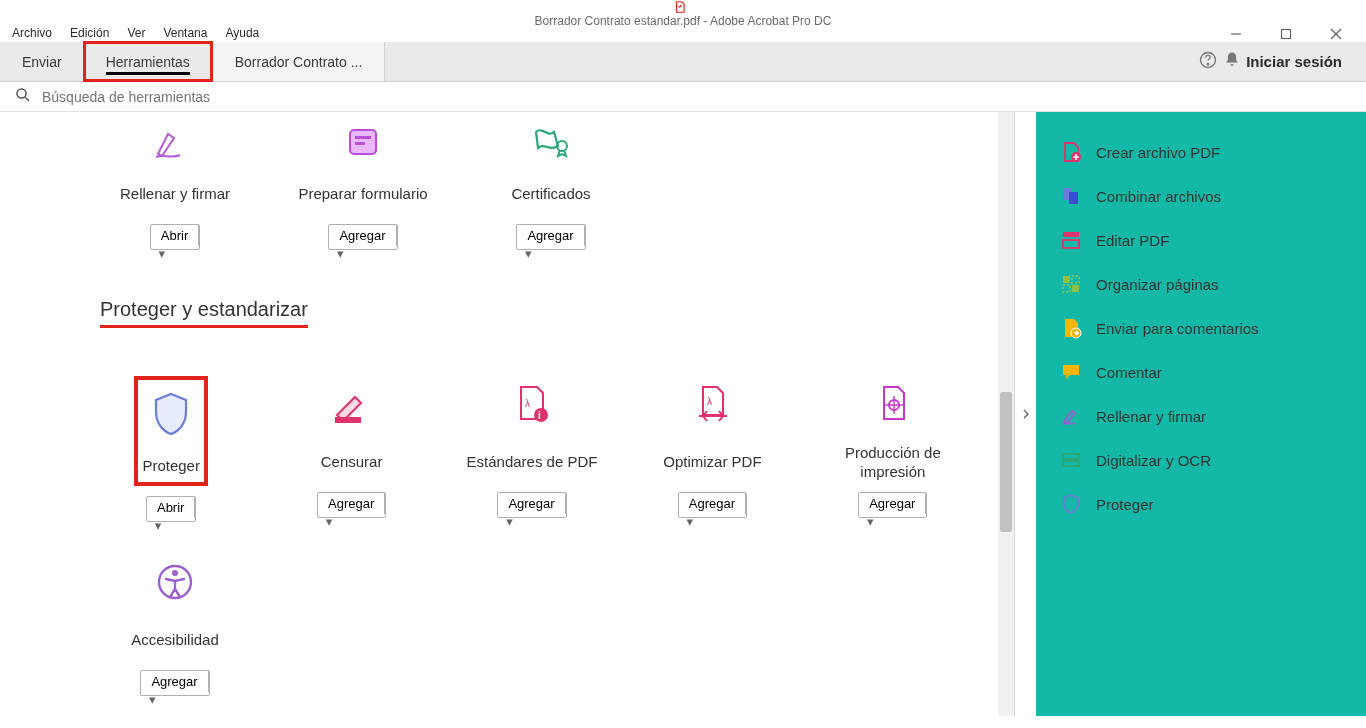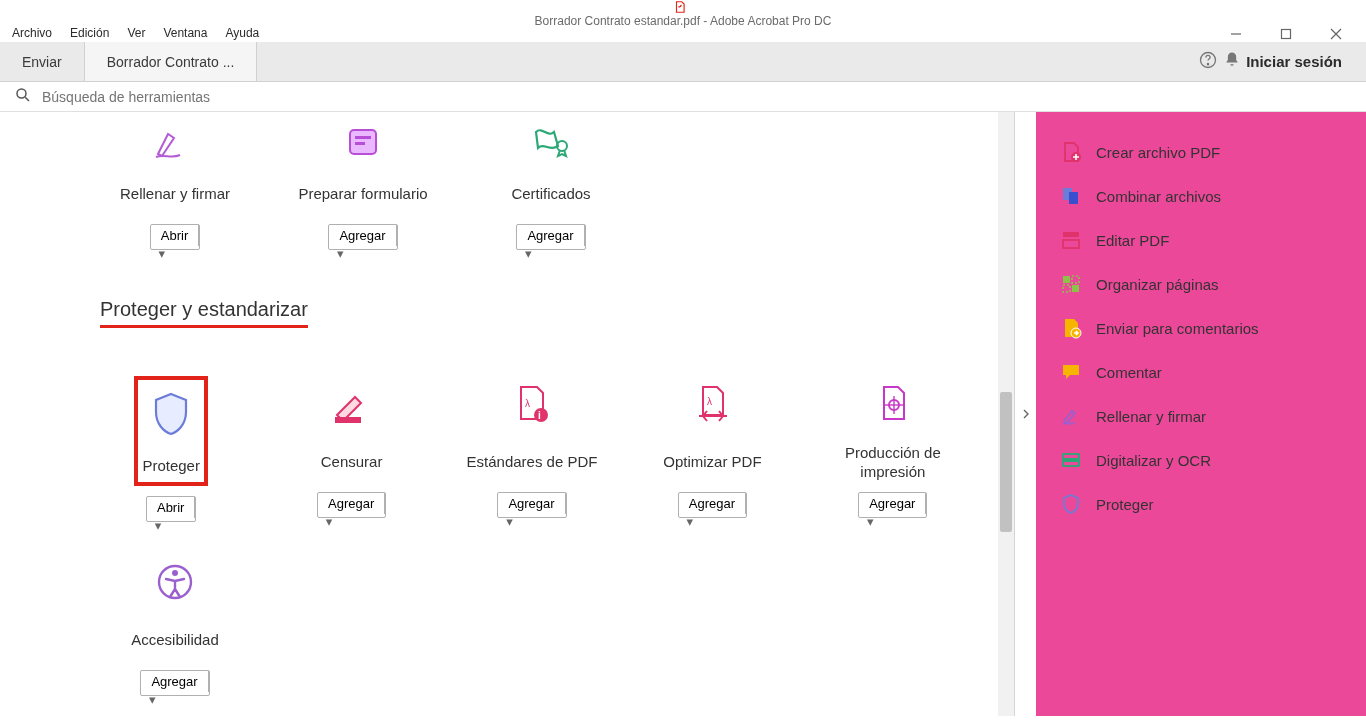--- a/index.html
+++ b/index.html
@@ -45,21 +45,21 @@
   .tool-name { font-size: 15px; color: #333; margin-top: 10px; text-align: center; line-height: 1.3; min-height: 40px; display:flex; align-items:center; }
   .tool-btn { margin-top: 10px; display: flex; border: 1px solid #b0b0b0; border-radius: 2px; font-size: 13px; height: 26px; cursor: pointer; flex-direction: column; }
   .tool-btn .main { padding: 3px 10px; border-right: 1px solid #b0b0b0; display:flex; align-items:center; }
   .tool-btn .caret { width: 22px; display: flex; align-items: center; justify-content: center; color: #666; }
 
   .section-header { font-size: 20px; color: #333; margin: 34px 0 22px 10px; }
   .red-underline { border-bottom: 3px solid #e2231a; padding-bottom: 4px; display: inline-block; margin-bottom: 18px; }
   .red-box2 { border: 4px solid #e2231a; padding: 6px 4px 2px 4px; }
   .collapse-rail { width: 22px; background: #fff; display: flex; align-items: center; justify-content: center; border-left:1px solid #d6d6d6; }
   .collapse-rail svg { width: 10px; height: 10px; color: #666; }
-  .right-panel { width: 330px; background: #ec4899; padding: 18px 10px 10px 18px; }
+  .right-panel { width: 330px; background: #14b8a6; padding: 18px 10px 10px 18px; }
   .rp-item { display: flex; align-items: center; gap: 14px; padding: 11px 6px; font-size: 15px; color: #333; cursor: pointer; }
   .rp-icon { width: 22px; height: 22px; display: flex; align-items: center; justify-content: center; }
 
 </style>
 </head>
 <body>
 
 <div class="titlebar">
   <span class="app-icon">
     <svg viewBox="0 0 24 24" fill="none" stroke="currentColor" stroke-width="2">
@@ -93,20 +93,23 @@
   <span>Edición</span>
   <span>Ver</span>
   <span>Ventana</span>
   <span>Ayuda</span>
 </div>
 
 <div class="tabbar">
   <div class="tab inicio">
       <span>Enviar</span>
     </div>
+  <div class="tab herr red-box1 active-underline">
+      <span>Herramientas</span>
+    </div>
   <div class="tab file">
       <span>Borrador Contrato ...</span>
     </div>
   <div class="right">
     <span>
       <svg viewBox="0 0 24 24" fill="none" stroke="currentColor" stroke-width="1.6">
           <circle cx="12" cy="12" r="9"></circle>
           <path d="M9.5 9a2.5 2.5 0 0 1 5 0c0 1.5-2.5 2-2.5 3.5"></path>
           <circle cx="12" cy="17" r="0.8" fill="currentColor"></circle>
         </svg>

